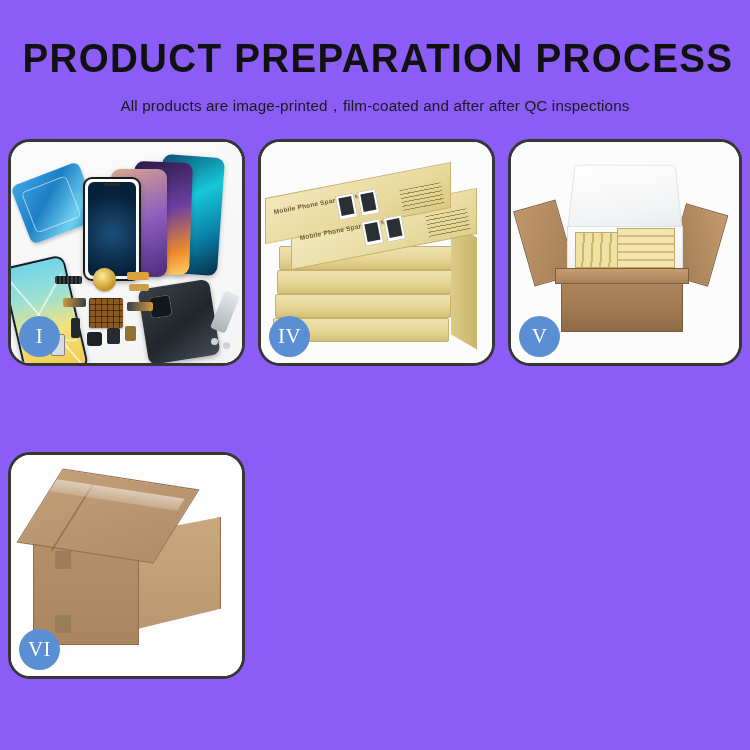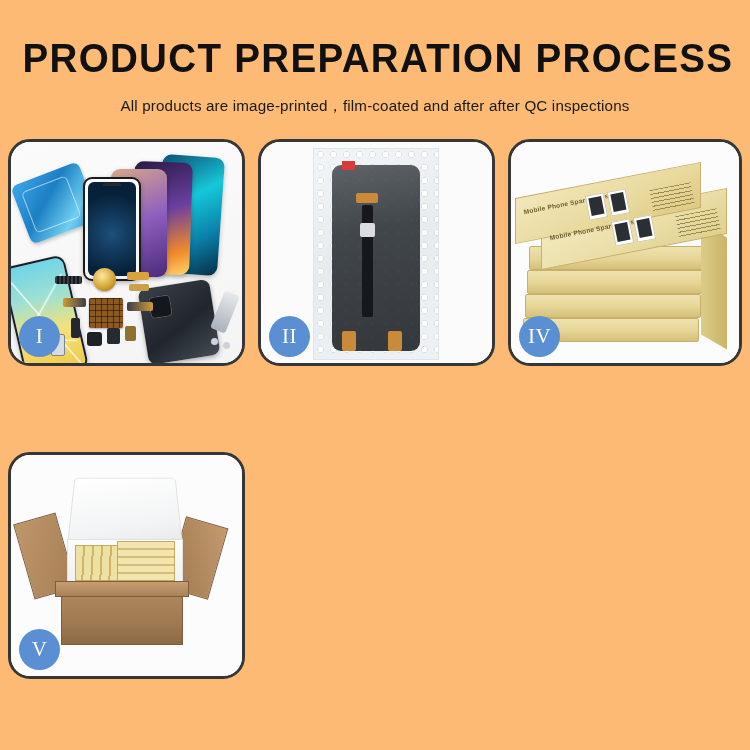--- a/index.html
+++ b/index.html
@@ -9,21 +9,21 @@
     height: 750px;
     background: #ffffff;
     font-family: "Liberation Sans", sans-serif;
     overflow: hidden;
   }
 
   .page {
     position: relative;
     width: 750px;
     height: 750px;
-    background: #fdba74;
+    background: #8b5cf6;
   }
 
   
   .header { position: absolute; top: 0; left: 0; width: 750px; }
 
   .title {
     text-align: center;
     font-size: 41px;
     font-weight: bold;
     color: #111111;
@@ -452,33 +452,20 @@
         <div class="part pt8"></div>
         <div class="part pt9"></div>
         <div class="part pt10"></div>
         <div class="part pt11"></div>
         <div class="part pt12"></div>
         <div class="part pt13"></div>
       </div>
       <div class="badge">I</div>
     </div>
 
-    <div class="panel">
-      <div class="panel-stage p2">
-        <div class="bubblebag">
-          <div class="lcd-in-bag"></div>
-          <div class="redlabel"></div>
-          <div class="lcd-conn"></div>
-          <div class="lcd-flex"></div>
-          <div class="lcd-foot-l"></div>
-          <div class="lcd-foot-r"></div>
-        </div>
-      </div>
-      <div class="badge">II</div>
-    </div>
 
 
     <div class="panel">
       <div class="panel-stage p4">
         <div class="kbox kb1"></div>
         <div class="kbox kb2"></div>
         <div class="kbox kb3"></div>
         <div class="kbox kb4"></div>
         <div class="kb-right"></div>
         <div class="kb-top2"></div>
@@ -502,15 +489,27 @@
         <div class="foamlid5"></div>
         <div class="foamtray5"></div>
         <div class="goldstack5"></div>
         <div class="goldstack5b"></div>
         <div class="carton-body5"></div>
         <div class="flap5-front"></div>
       </div>
       <div class="badge">V</div>
     </div>
 
+    <div class="panel">
+      <div class="panel-stage p6">
+        <div class="c6-side"></div>
+        <div class="c6-front"></div>
+        <div class="c6-top"></div>
+        <div class="c6-seam"></div>
+        <div class="c6-tape"></div>
+        <div class="c6-mark1"></div>
+        <div class="c6-mark2"></div>
+      </div>
+      <div class="badge">VI</div>
+    </div>
 
   </div>
 </div>
 
 </body></html>

